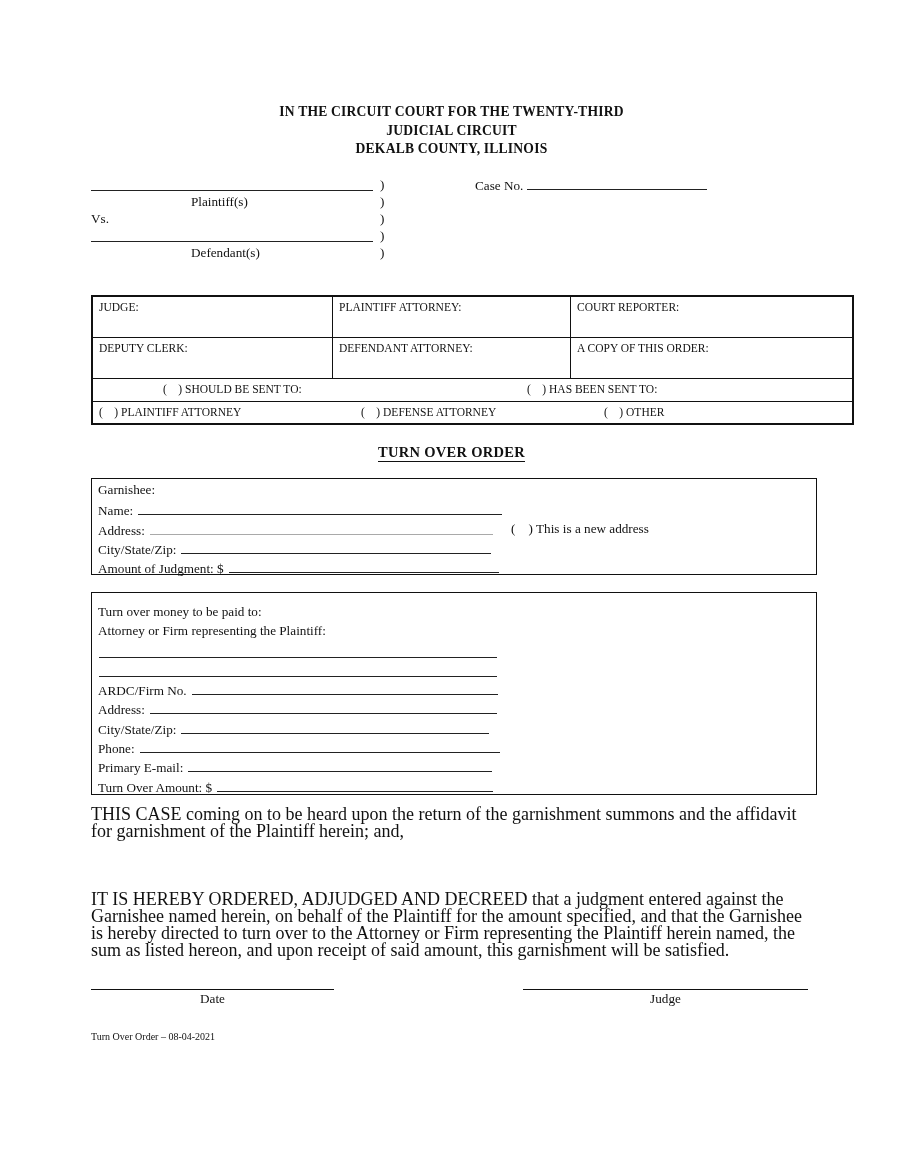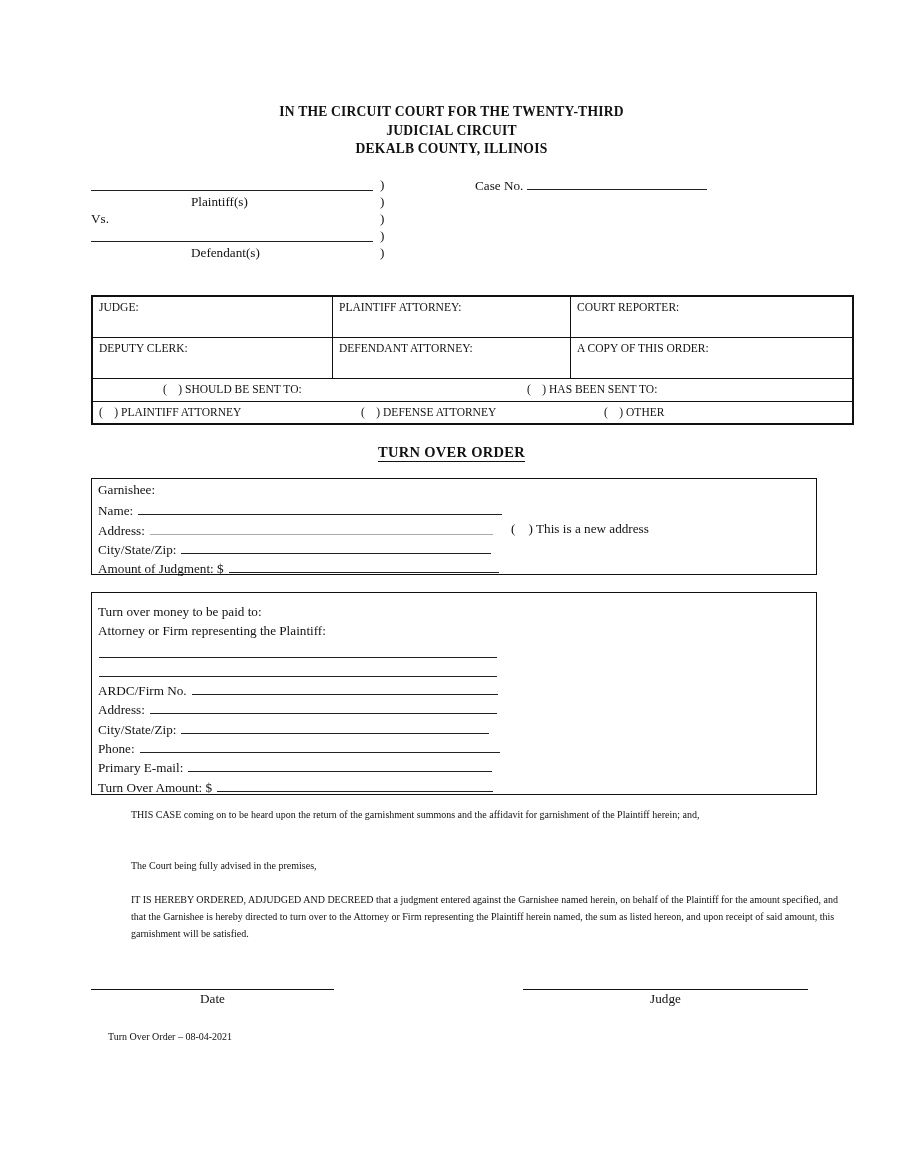--- a/index.html
+++ b/index.html
@@ -71,35 +71,35 @@
   .box1 { top: 478px; left: 0; width: 718px; height: 92px; padding: 3px 0 0 6px; }
   .box2 { top: 592px; left: 0; width: 718px; height: 190px; padding: 11px 0 0 6px; }
   .b-row { position: relative; height: 19.3px; white-space: nowrap; }
   .b-row.bold { font-weight: normal; }
   .fline { display: inline-block; border-bottom: 1.2px solid #222; height: 13px; vertical-align: baseline; margin-left: 5px; }
   .fline.gray { border-bottom-color: #a9a9a9; }
   .fline-solo { position: absolute; left: 1px; bottom: 4px; width: 398px; border-bottom: 1.2px solid #222; height: 0; }
   .new-addr { position: absolute; left: 413px; top: 0; white-space: pre; }
 
   
-  .para { left: 0; width: 721px; font-size: 10px; line-height: 17.1px; margin-left: 40px; }
+  .para { left: 0; width: 721px; font-size: 18px; line-height: 17.1px; }
   .p1 { top: 806px; }
   .p2 { top: 857px; }
   .p3 { top: 891px; }
 
   
   .sig-area { top: 974px; left: 0; width: 721px; font-size: 13.2px; }
   .sig { position: absolute; top: 0; text-align: center; }
   .sig .line { border-bottom: 1.4px solid #111; height: 15px; }
   .sig-date { left: 0; width: 243px; }
   .sig-judge { left: 432px; width: 285px; }
   .sig .lbl { padding-top: 1px; }
 
   
-  .doc-footer { top: 1031px; left: 17px; font-size: 10px; }
+  .doc-footer { top: 1031px; left: 0; font-size: 10px; }
 </style>
 </head>
 <body>
 
 <div class="page">
   <div class="content">
 
     <div class="abs court-header">
       <div>IN THE CIRCUIT COURT FOR THE TWENTY-THIRD</div>
       <div>JUDICIAL CIRCUIT</div>
@@ -208,21 +208,20 @@
       </div>
       <div class="b-row">
         <span>Primary E-mail:</span><span class="fline" style="width:304px"></span>
       </div>
       <div class="b-row">
         <span>Turn Over Amount: $</span><span class="fline" style="width:276px"></span>
       </div>
     </div>
 
     <div class="abs para p1">THIS CASE coming on to be heard upon the return of the garnishment summons and the affidavit for garnishment of the Plaintiff herein; and,</div>
-    <div class="abs para p2">The Court being fully advised in the premises,</div>
     <div class="abs para p3">IT IS HEREBY ORDERED, ADJUDGED AND DECREED that a judgment entered against the Garnishee named herein, on behalf of the Plaintiff for the amount specified, and that the Garnishee is hereby directed to turn over to the Attorney or Firm representing the Plaintiff herein named, the sum as listed hereon, and upon receipt of said amount, this garnishment will be satisfied.</div>
 
     <div class="abs sig-area">
       <div class="sig sig-date">
         <div class="line"></div>
         <div class="lbl">Date</div>
       </div>
       <div class="sig sig-judge">
         <div class="line"></div>
         <div class="lbl">Judge</div>

